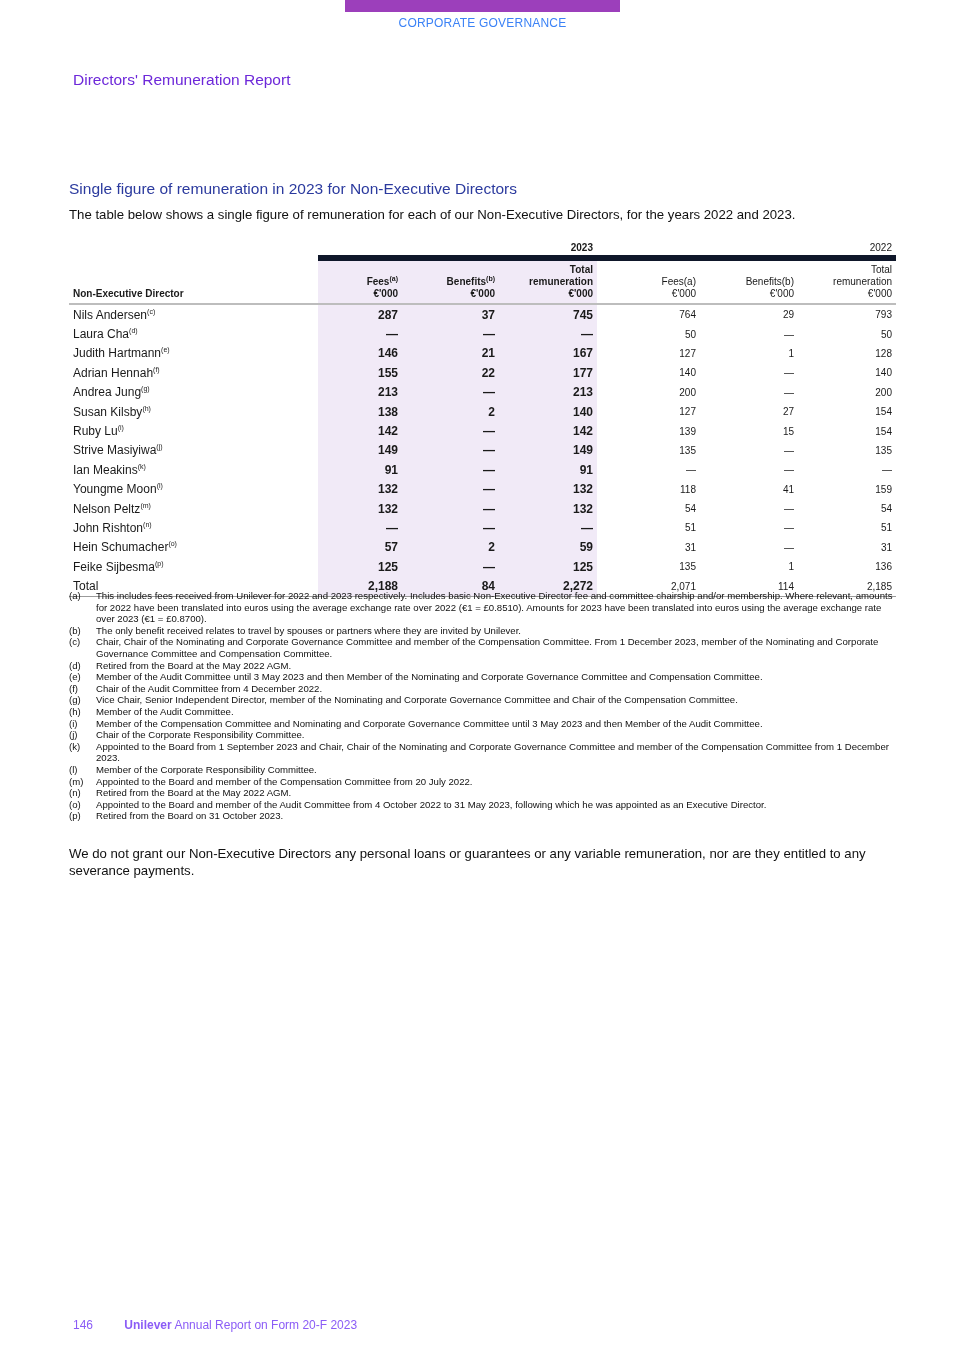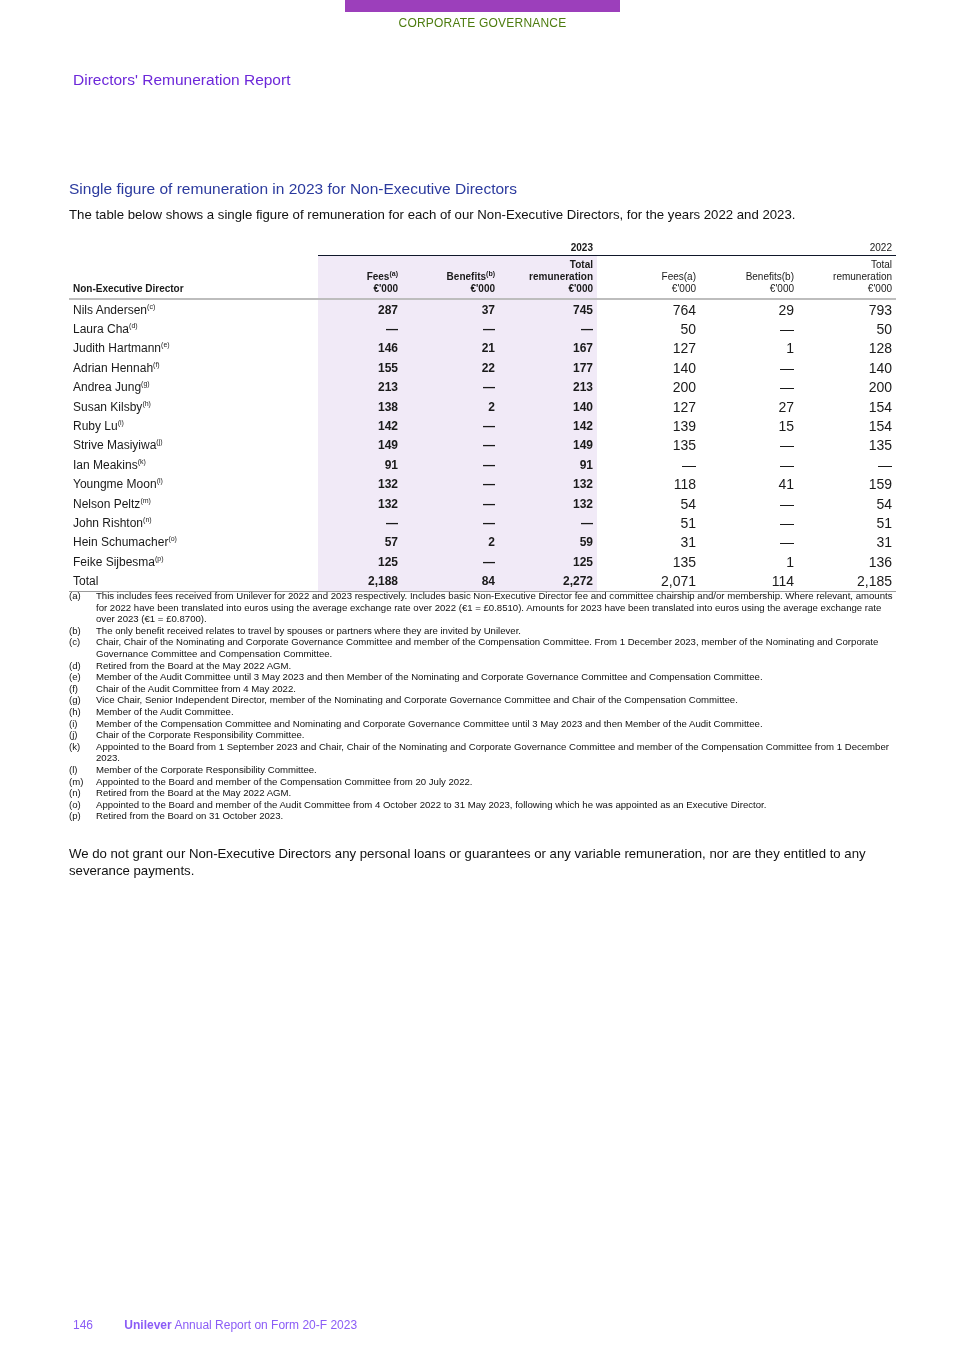--- a/index.html
+++ b/index.html
@@ -6,47 +6,47 @@
     body { width: 968px; height: 1365px; position: relative; overflow: hidden;
            font-family: "Liberation Sans", "DejaVu Sans", sans-serif; color: #1a1a1a; }
 
     
     .nav { position: absolute; top: 0; left: 0; width: 968px; height: 40px; }
     .nav-tab { position: absolute; top: 0; height: 40px; text-align: center;
                font-size: 12px; letter-spacing: 0.2px; color: #6b6b6b; text-transform: uppercase; }
     .nav-tab .bar { height: 12px; width: 100%; }
     .nav-tab .lbl { display: block; margin-top: 4px; }
     .nav-tab.active .bar { background: #9c3fbb; }
-    .nav-tab.active .lbl { color: #4d7c0f; }
+    .nav-tab.active .lbl { color: #3b82f6; }
     #tab-strategic { left: 70px; width: 274px; }
     #tab-corporate { left: 345px; width: 275px; }
     #tab-financial { left: 621px; width: 274px; }
 
     .section-title { position: absolute; left: 73px; top: 71px; font-size: 15.5px; color: #6d28d9; }
 
     .heading { position: absolute; left: 69px; top: 180px; font-size: 15.5px; color: #2b3a9e; }
     .intro { position: absolute; left: 69px; top: 207px; font-size: 13.2px; color: #111; }
 
     
     .tbl { position: absolute; left: 69px; top: 237px; width: 827px; border-collapse: collapse;
            font-size: 12px; }
     .tbl td, .tbl th { padding: 0; }
     .shade { background: #f1eaf7; }
     .year-row td { height: 16px; font-size: 10px; font-weight: bold; text-align: right; vertical-align: bottom; padding-right: 4px; padding-bottom: 2px; }
     .year-row td.y2022 { font-weight: normal; }
-    .year-row td.rule { border-bottom: 1px solid #0f172a; }
+    .year-row td.rule { border-bottom: 6px solid #0f172a; }
     .hdr-row th { font-size: 10px; text-align: right; vertical-align: bottom; line-height: 12px;
                   padding: 3px 4px 3px 0; border-bottom: 2px solid #bdbdbd; font-weight: bold; }
     .hdr-row th.first { text-align: left; padding-left: 4px; }
     .hdr-row th.light { font-weight: normal; }
     .hdr-row sup, .name sup { font-size: 7px; vertical-align: super; line-height: 0; }
     .data-row td { height: 19.4px; text-align: right; padding-right: 4px; vertical-align: middle; }
     .data-row td.name { text-align: left; padding-left: 4px; font-size: 12px; }
     .data-row td.b { font-weight: bold; font-size: 12px; }
-    .data-row td.l { font-size: 14px; }
+    .data-row td.l { font-size: 10px; }
     .total-row td { border-bottom: 1px solid #9a9a9a; }
 
     .c0 { width: 249px; } .c1 { width: 84px; } .c2 { width: 97px; } .c3 { width: 98px; }
     .c4 { width: 103px; } .c5 { width: 98px; } .c6 { width: 98px; }
 
     
     .notes { position: absolute; left: 69px; top: 590px; width: 828px; font-size: 9.6px; line-height: 11.6px; color: #111; }
     .note { display: flex; }
     .note .k { width: 27px; flex: 0 0 27px; }
     .note .t { flex: 1; }
@@ -255,21 +255,21 @@
     <div class="note">
       <span class="k">(d)</span>
       <span class="t">Retired from the Board at the May 2022 AGM.</span>
     </div>
     <div class="note">
       <span class="k">(e)</span>
       <span class="t">Member of the Audit Committee until 3 May 2023 and then Member of the Nominating and Corporate Governance Committee and Compensation Committee.</span>
     </div>
     <div class="note">
       <span class="k">(f)</span>
-      <span class="t">Chair of the Audit Committee from 4 May 2022.</span>
+      <span class="t">Chair of the Audit Committee from 4 December 2022.</span>
     </div>
     <div class="note">
       <span class="k">(g)</span>
       <span class="t">Vice Chair, Senior Independent Director, member of the Nominating and Corporate Governance Committee and Chair of the Compensation Committee.</span>
     </div>
     <div class="note">
       <span class="k">(h)</span>
       <span class="t">Member of the Audit Committee.</span>
     </div>
     <div class="note">

